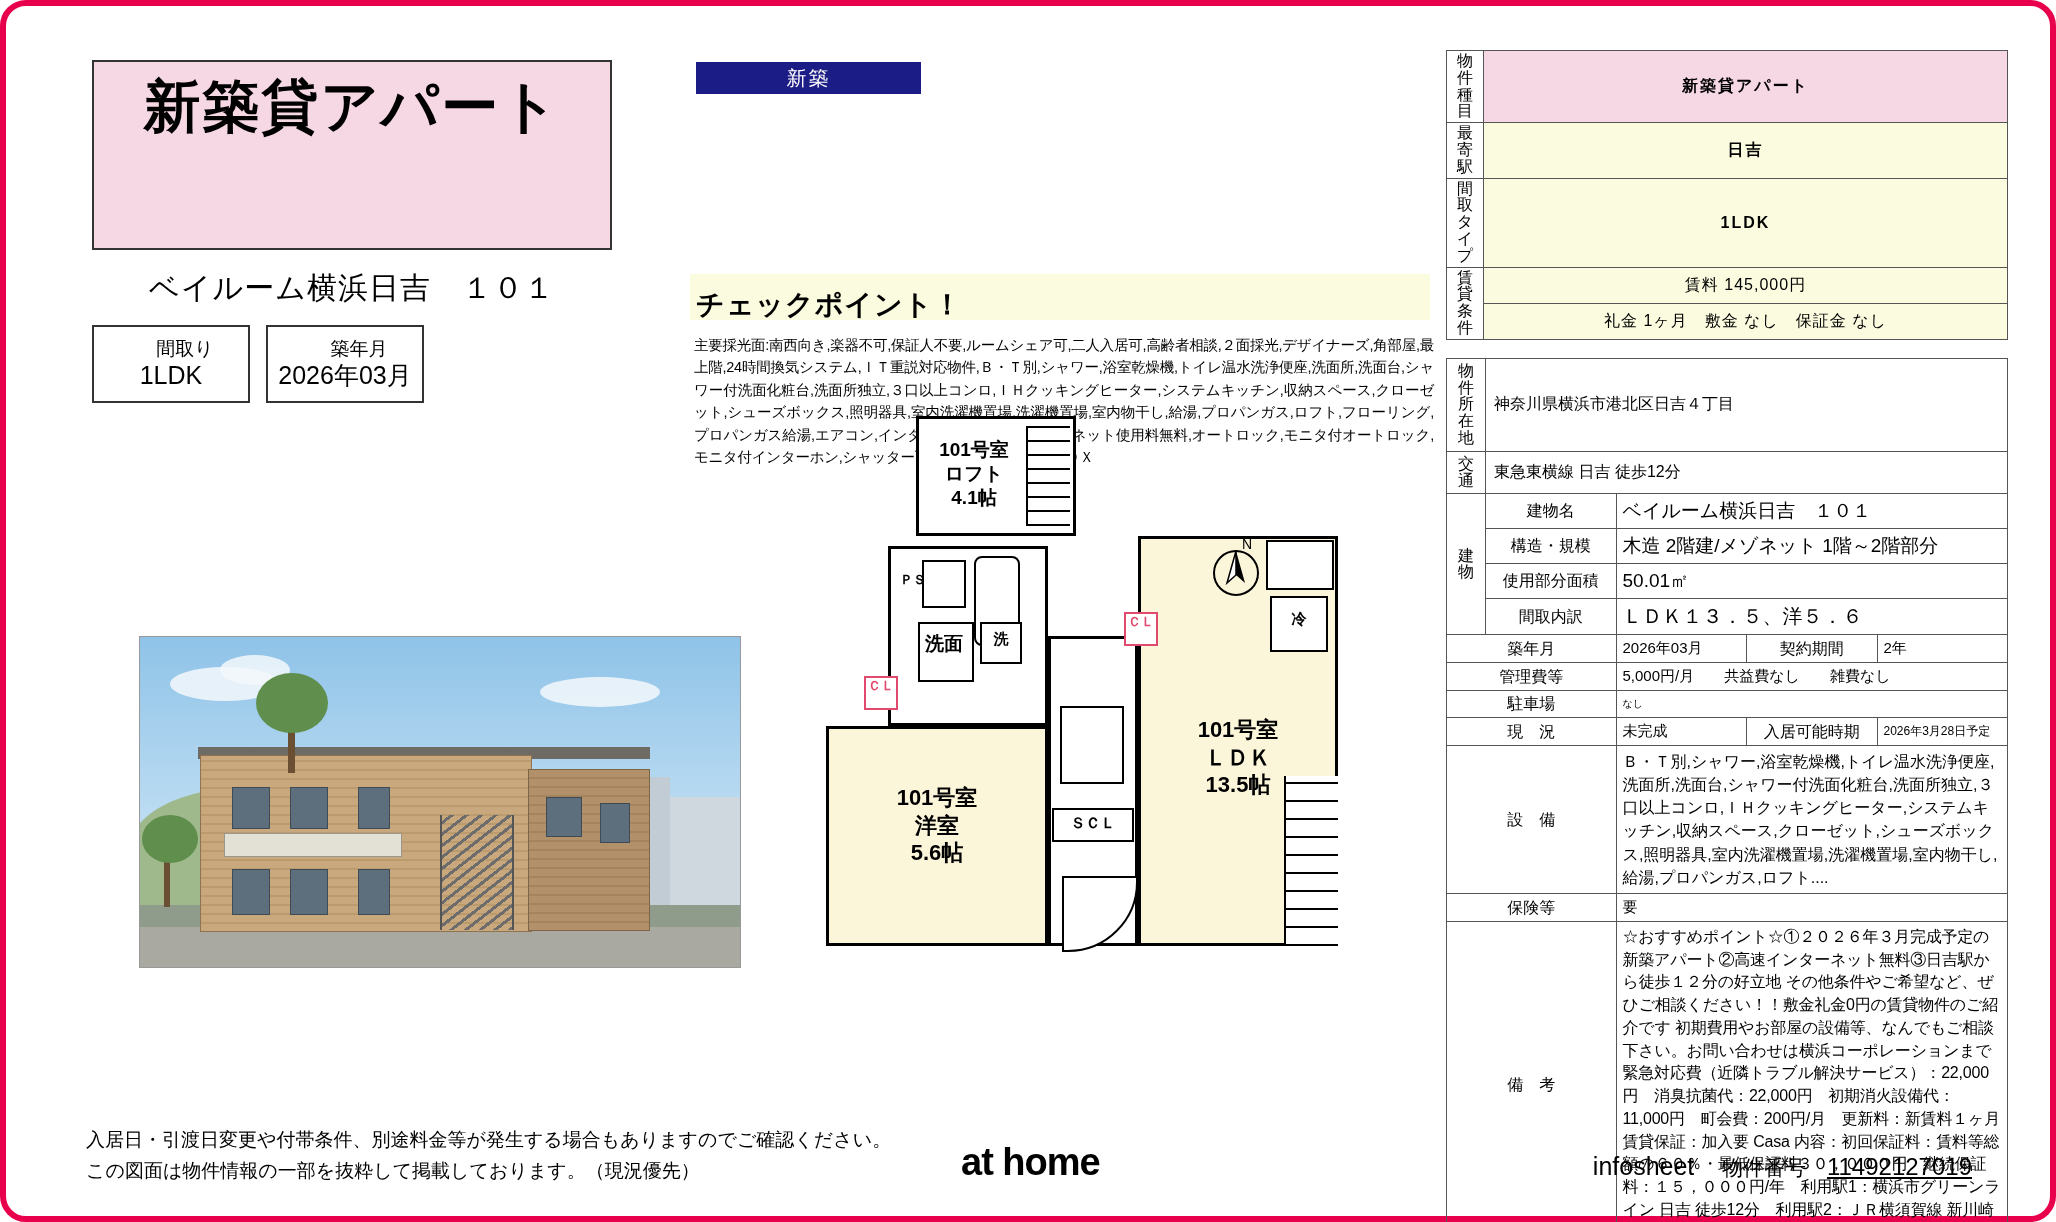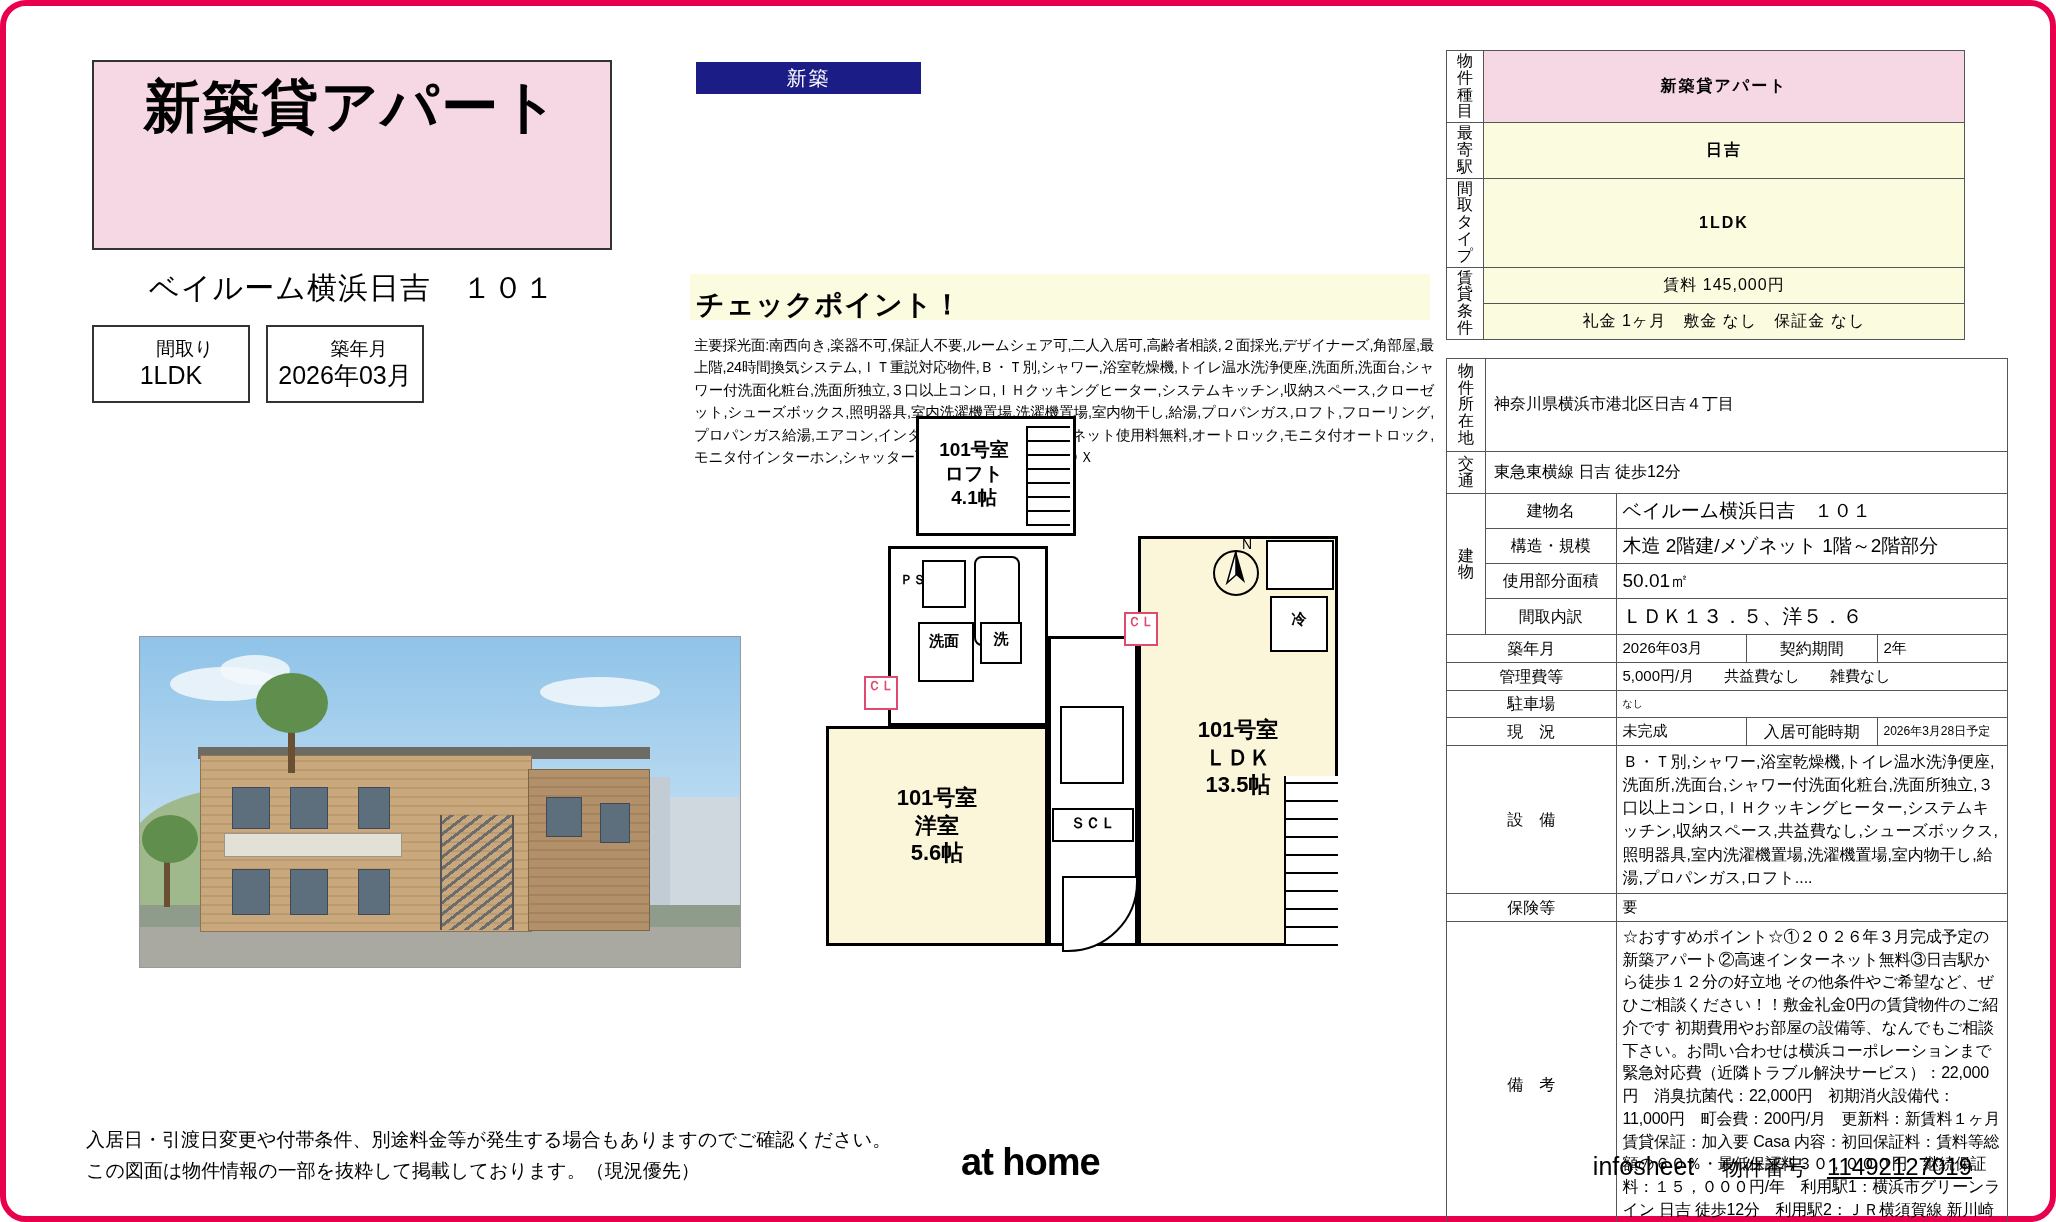--- a/index.html
+++ b/index.html
@@ -102,21 +102,21 @@
   }
   
   .plan { position:absolute; left:860px; top:520px; width:560px; height:580px; }
   .plan-box { position:absolute; box-sizing:border-box; }
   .rm { border:3px solid #000; background:#fbf6da; }
   .rm-white { border:3px solid #000; background:#ffffff; }
   .rm-label { position:absolute; text-align:center; font-size:19px; font-weight:bold; line-height:1.25; }
   .compass { position:absolute; left:1195px; top:525px; width:70px; height:70px; }
   
   .right-col { position:absolute; left:1440px; top:44px; width:562px; }
-  .rtable { border-collapse:collapse; width:519px; table-layout:fixed; }
+  .rtable { border-collapse:collapse; width:562px; table-layout:fixed; }
   .rtable td { border:1px solid #555; padding:2px 5px; font-size:16px; vertical-align:middle; }
   .vhead {
     width:26px; font-size:12px; text-align:center; line-height:1.05;
     background:#fff; letter-spacing:0px;
   }
   .hl-pink { background:#f6d7e4; text-align:center; font-size:40px; font-weight:bold; padding:8px 0; letter-spacing:2px; }
   .hl-cream { background:#fbfbe0; text-align:center; font-size:36px; font-weight:bold; padding:6px 0; letter-spacing:2px; }
   .hl-cream-sm { background:#fbfbe0; text-align:center; font-size:32px; font-weight:normal; padding:5px 0; letter-spacing:1px; }
   .hl-cream-xs { background:#fbfbe0; text-align:center; font-size:24px; padding:7px 0; letter-spacing:1px; }
   .rtable2 { border-collapse:collapse; width:562px; table-layout:fixed; margin-top:18px; }
@@ -203,21 +203,21 @@
       <span>ロフト</span><br>
       <span>4.1帖</span>
     </div>
     <div class="plan-box" style="left:160px; top:-100px; width:44px; height:100px; border-left:2px solid #000; background:repeating-linear-gradient(0deg,#000 0px,#000 2px,#fff 2px,#fff 14px);"></div>
 
     <div class="plan-box rm-white" style="left:22px; top:20px; width:160px; height:180px;"></div>
     <div class="plan-box" style="left:56px; top:34px; width:44px; height:48px; border:2px solid #000; background:#fff;"></div>
     <div class="rm-label" style="left:30px; top:46px; width:34px; font-size:13px;">ＰＳ</div>
     <div class="plan-box" style="left:108px; top:30px; width:46px; height:90px; border:2px solid #000; background:#fff; border-radius:8px;"></div>
     <div class="plan-box" style="left:52px; top:96px; width:56px; height:60px; border:2px solid #000; background:#fff;"></div>
-    <div class="rm-label" style="left:54px; top:106px; width:48px; font-size:15px;">
+    <div class="rm-label" style="left:54px; top:106px; width:48px; font-size:19px;">
       <span>洗面</span>
     </div>
     <div class="plan-box" style="left:114px; top:96px; width:42px; height:42px; border:2px solid #000; background:#fff;"></div>
     <div class="rm-label" style="left:115px; top:104px; width:40px; font-size:15px;">洗</div>
     <div class="plan-box" style="left:-2px; top:150px; width:34px; height:34px; border:2px solid #e04a6e; background:#fff;"></div>
     <div class="rm-label" style="left:-2px; top:152px; width:34px; font-size:13px; color:#e04a6e;">ＣＬ</div>
 
     <div class="plan-box rm" style="left:-40px; top:200px; width:222px; height:220px;"></div>
     <div class="rm-label" style="left:-36px; top:258px; width:214px; font-size:22px;">
       <span>101号室</span><br>
@@ -321,21 +321,21 @@
         <td colspan="3" style="font-size:10px;">なし</td>
       </tr>
       <tr>
         <td class="lbl" colspan="2">現　況</td>
         <td style="font-size:15px;">未完成</td>
         <td class="lbl">入居可能時期</td>
         <td style="font-size:12px;">2026年3月28日予定</td>
       </tr>
       <tr>
         <td class="lbl" colspan="2">設　備</td>
-        <td colspan="3" class="small">Ｂ・Ｔ別,シャワー,浴室乾燥機,トイレ温水洗浄便座,洗面所,洗面台,シャワー付洗面化粧台,洗面所独立,３口以上コンロ,ＩＨクッキングヒーター,システムキッチン,収納スペース,共益費なし,シューズボックス,照明器具,室内洗濯機置場,洗濯機置場,室内物干し,給湯,プロパンガス,ロフト....</td>
+        <td colspan="3" class="small">Ｂ・Ｔ別,シャワー,浴室乾燥機,トイレ温水洗浄便座,洗面所,洗面台,シャワー付洗面化粧台,洗面所独立,３口以上コンロ,ＩＨクッキングヒーター,システムキッチン,収納スペース,クローゼット,シューズボックス,照明器具,室内洗濯機置場,洗濯機置場,室内物干し,給湯,プロパンガス,ロフト....</td>
       </tr>
       <tr>
         <td class="lbl" colspan="2">保険等</td>
         <td colspan="3" style="font-size:15px;">要</td>
       </tr>
       <tr>
         <td class="lbl" colspan="2">備　考</td>
         <td colspan="3" class="tiny">☆おすすめポイント☆①２０２６年３月完成予定の新築アパート②高速インターネット無料③日吉駅から徒歩１２分の好立地 その他条件やご希望など、ぜひご相談ください！！敷金礼金0円の賃貸物件のご紹介です 初期費用やお部屋の設備等、なんでもご相談下さい。お問い合わせは横浜コーポレーションまで　緊急対応費（近隣トラブル解決サービス）：22,000円　消臭抗菌代：22,000円　初期消火設備代：11,000円　町会費：200円/月　更新料：新賃料１ヶ月　賃貸保証：加入要 Casa 内容：初回保証料：賃料等総額の６０％・最低保証料３０，０００円　継続保証料：１５，０００円/年　利用駅1：横浜市グリーンライン 日吉 徒歩12分　利用駅2：ＪＲ横須賀線 新川崎 徒歩22分</td>
       </tr>
     </tbody>

